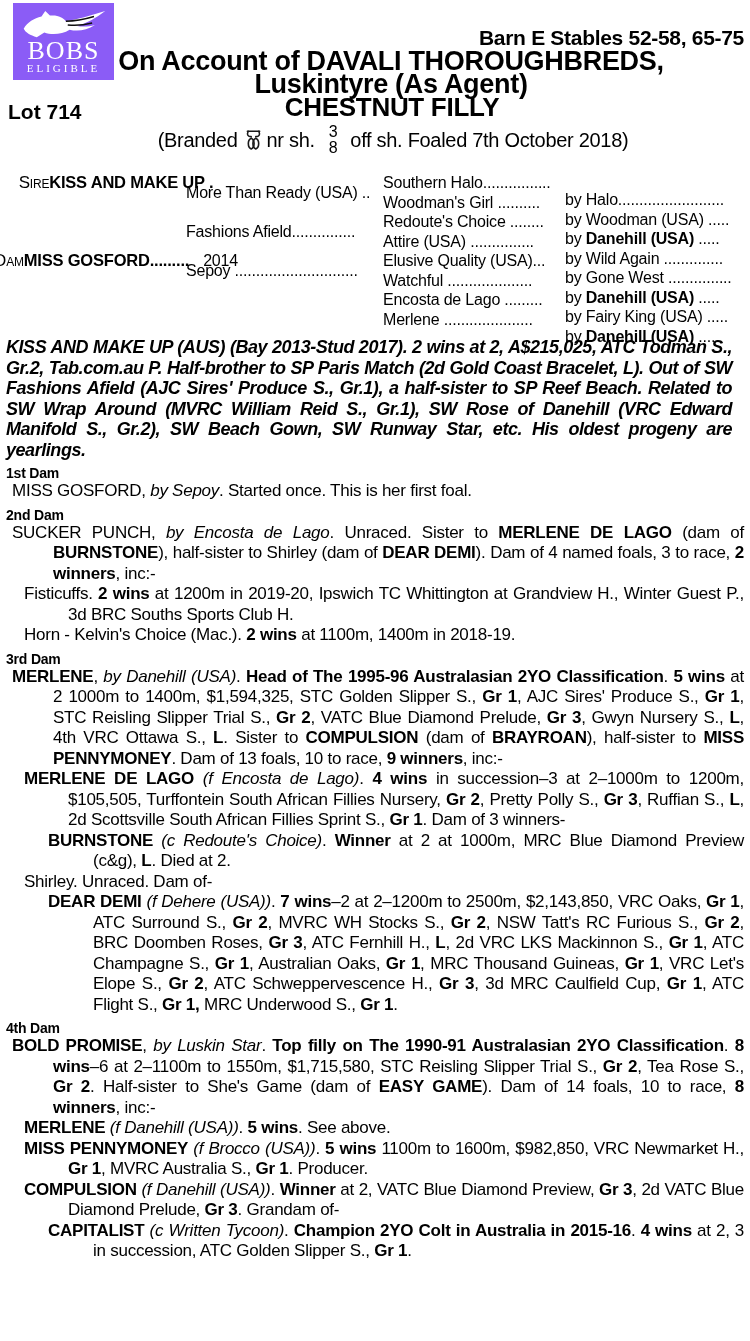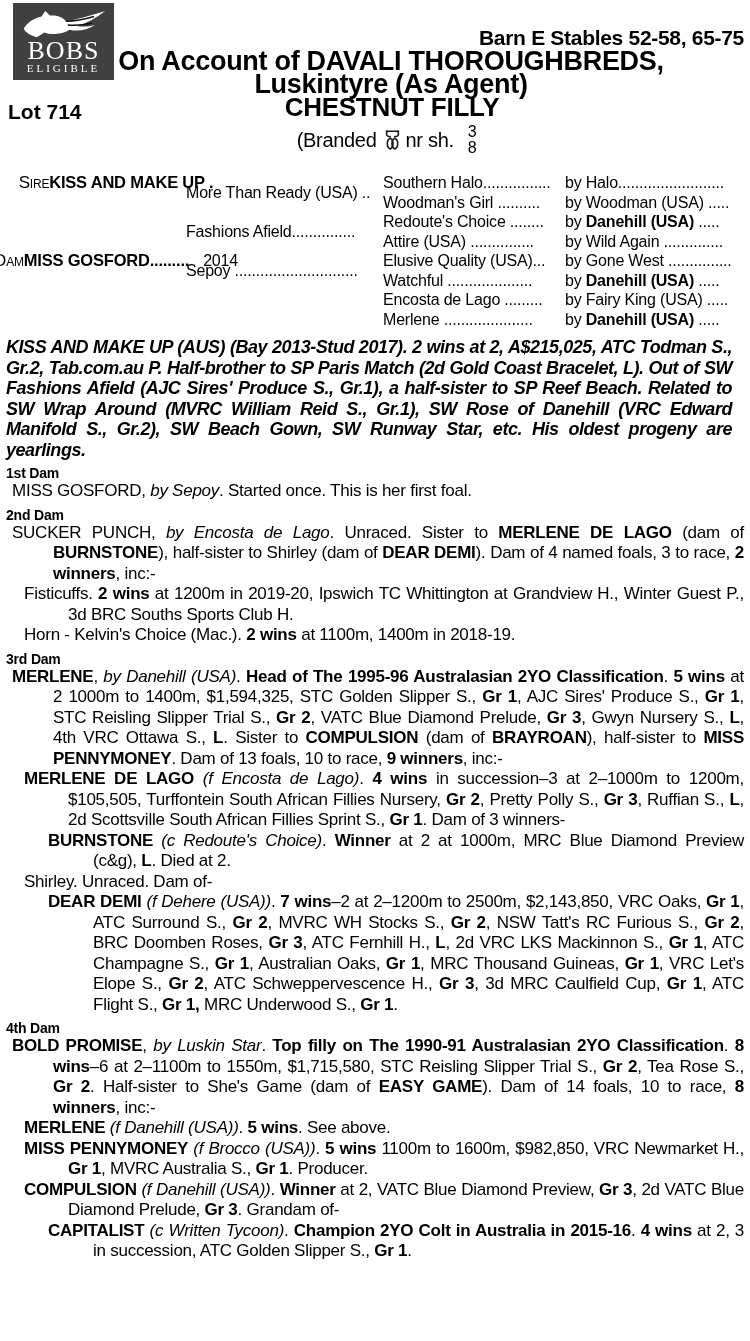--- a/index.html
+++ b/index.html
@@ -7,21 +7,21 @@
     width:750px;height:1341px;overflow:hidden;color:#000;
     font-family:"Liberation Sans",sans-serif;
     -webkit-font-smoothing:antialiased;
   }
   .page{padding:0 6px;width:738px;}
 
   
   .header{position:relative;height:170px;}
   .logo{
     position:absolute;left:7px;top:3px;width:101px;height:77px;
-    background:#404040;color:#fff;text-align:center;overflow:hidden;
+    background:#8b5cf6;color:#fff;text-align:center;overflow:hidden;
   }
   .logo svg{display:block;margin:5px auto 0 auto;}
   .logo .bobs{font-family:"Liberation Serif",serif;font-size:26px;line-height:22px;letter-spacing:1px;}
   .logo .eligible{font-family:"Liberation Serif",serif;font-size:11px;line-height:13px;letter-spacing:3px;}
   .barn{position:absolute;top:26px;right:0;font-weight:bold;font-size:21px;letter-spacing:-0.3px;}
   .account{position:absolute;top:50px;left:0;width:100%;text-align:center;font-weight:bold;font-size:27px;line-height:23px;letter-spacing:-0.3px;}
   .account div{transform:translateX(16px);}
   .lot{position:absolute;top:100px;left:2px;font-weight:bold;font-size:21px;}
   .title{position:absolute;top:92px;left:0;width:100%;text-align:center;font-weight:bold;font-size:26px;letter-spacing:-0.3px;}
   .title span{transform:translateX(17px);display:inline-block;}
@@ -44,21 +44,21 @@
   .pedigree div{white-space:nowrap;}
   .ped-c1{display:flex;flex-direction:row;justify-content:center;}
   .ped-sire{grid-column:1;grid-row:1/5;}
   .ped-dam{grid-column:1;grid-row:5/9;}
   .scaps{font-variant:small-caps;padding-left:40px;font-size:17px;}
   .pname{font-weight:bold;font-size:16.5px;}
   .pyear{padding-left:14px;}
   .ped-c2{grid-column:2;display:flex;align-items:center;}
   .c2r1{grid-row:1/3}.c2r2{grid-row:3/5}.c2r3{grid-row:5/7}.c2r4{grid-row:7/9}
   .ped-c3{grid-column:3;}
-  .ped-c4{grid-column:4;}
+  .ped-c4{grid-column:4;margin-top:17px;}
   .r1{grid-row:1}.r2{grid-row:2}.r3{grid-row:3}.r4{grid-row:4}
   .r5{grid-row:5}.r6{grid-row:6}.r7{grid-row:7}.r8{grid-row:8}
 
   
   .b{font-weight:bold;}
   .i{font-style:italic;}
   .bi{font-weight:bold;font-style:italic;}
   .sire-summary{
     margin:8px 12px 0 0;font-size:18px;line-height:20.5px;
     font-weight:bold;font-style:italic;text-align:justify;letter-spacing:-0.45px;
@@ -103,20 +103,21 @@
           <path d="M18 3 C20 8 18 10 14 10"></path>
           <path d="M8 12 C3 14 3 24 8 26 C13 24 13 14 8 12"></path>
           <path d="M14 12 C19 14 19 24 14 26 C9 24 9 14 14 12"></path>
         </g>
       </svg>
       <span>nr sh.</span>
       <span class="frac">
         <span>3</span>
         <span>8</span>
       </span>
+      <span>off sh. Foaled 7th October 2018)</span>
     </div>
   </div>
 
   <div class="pedigree">
     <div class="ped-c1 ped-sire">
       <div class="scaps">Sire</div>
       <div class="pname">KISS AND MAKE UP .</div>
     </div>
     <div class="ped-c1 ped-dam">
       <div class="scaps">Dam</div>

